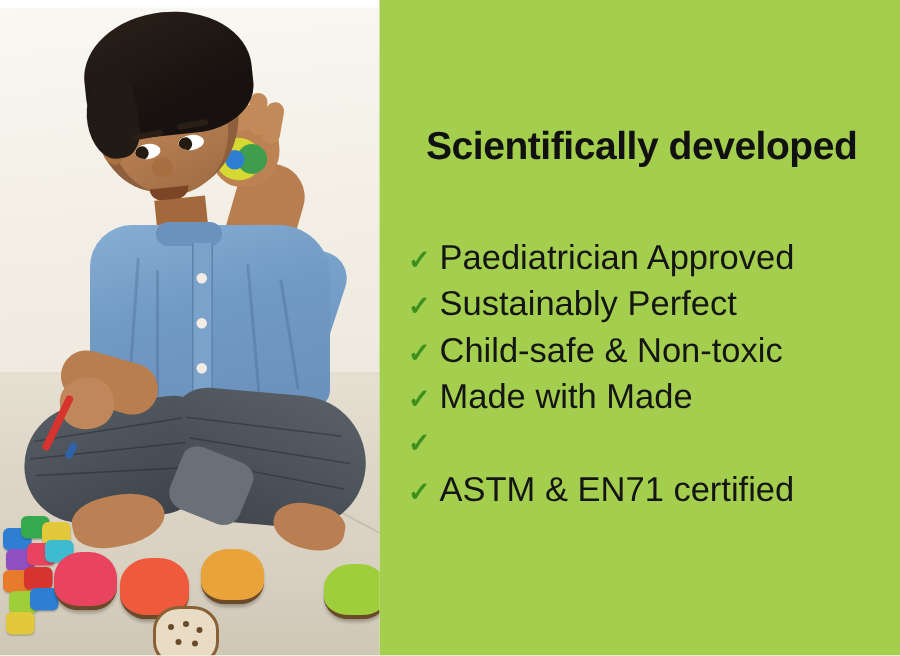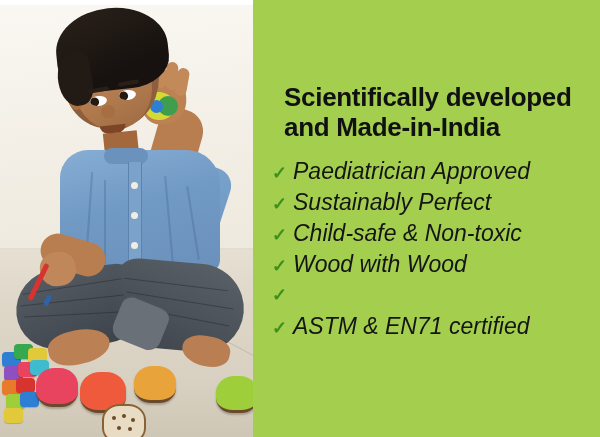--- a/index.html
+++ b/index.html
@@ -298,21 +298,21 @@
     white-space:nowrap;
   }
   .check-icon {
     flex:0 0 auto;
     width:21px;
     color:#3f8f1f;
     font-size:18px;
     line-height:31px;
     font-weight:bold;
   }
-  .feature-label { flex:0 0 auto;font-style:italic; }
+  .feature-label { flex:0 0 auto; }
 </style>
 </head>
 <body>
 
 <div class="banner">
 
   <div class="photo-pane">
     <div class="wall"></div>
     <div class="wall-top-strip"></div>
     <div class="wall-seam"></div>
@@ -407,39 +407,38 @@
       <div class="disc-dot" style="left:27px;top:12px;"></div>
       <div class="disc-dot" style="left:13px;top:20px;"></div>
       <div class="disc-dot" style="left:24px;top:21px;"></div>
     </div>
   </div>
 
   <div class="info-pane">
 
     <h1 class="heading">
       <span>Scientifically developed</span><br>
-      <span>and Made-in-India</span>
     </h1>
 
     <ul class="feature-list" id="feature-list">
         <li class="feature-item">
           <span class="check-icon">✓</span>
           <span class="feature-label">Paediatrician Approved</span>
         </li>
         <li class="feature-item">
           <span class="check-icon">✓</span>
           <span class="feature-label">Sustainably Perfect</span>
         </li>
         <li class="feature-item">
           <span class="check-icon">✓</span>
           <span class="feature-label">Child-safe &amp; Non-toxic</span>
         </li>
         <li class="feature-item">
           <span class="check-icon">✓</span>
-          <span class="feature-label">Wood with Wood</span>
+          <span class="feature-label">Made with Made</span>
         </li>
         <li class="feature-item">
           <span class="check-icon">✓</span>
         </li>
         <li class="feature-item">
           <span class="check-icon">✓</span>
           <span class="feature-label">ASTM &amp; EN71 certified</span>
         </li>
       </ul>
 

